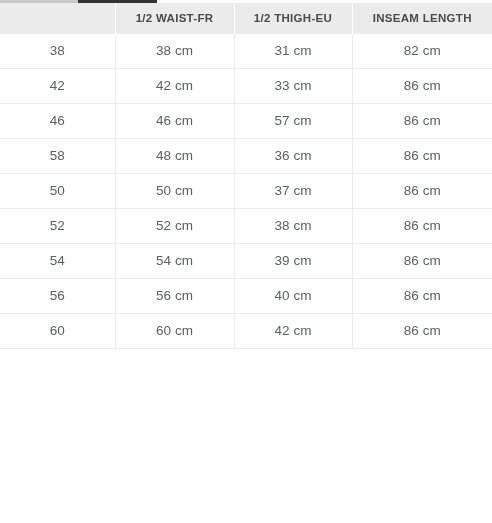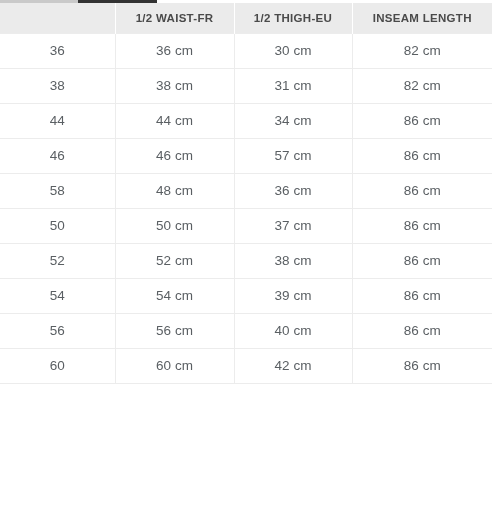--- a/index.html
+++ b/index.html
@@ -127,35 +127,29 @@
     <thead>
       <tr>
         <th class="corner"></th>
         <th>1/2 WAIST-FR</th>
         <th>1/2 THIGH-EU</th>
         <th>INSEAM LENGTH</th>
       </tr>
     </thead>
     <tbody id="table-body">
         <tr>
-          <td>36</td>
-          <td>36 cm</td>
-          <td>30 cm</td>
-          <td>82 cm</td>
-        </tr>
-        <tr>
           <td>38</td>
           <td>38 cm</td>
           <td>31 cm</td>
           <td>82 cm</td>
         </tr>
         <tr>
-          <td>44</td>
-          <td>44 cm</td>
-          <td>34 cm</td>
+          <td>42</td>
+          <td>42 cm</td>
+          <td>33 cm</td>
           <td>86 cm</td>
         </tr>
         <tr>
           <td>46</td>
           <td>46 cm</td>
           <td>57 cm</td>
           <td>86 cm</td>
         </tr>
         <tr>
           <td>58</td>

